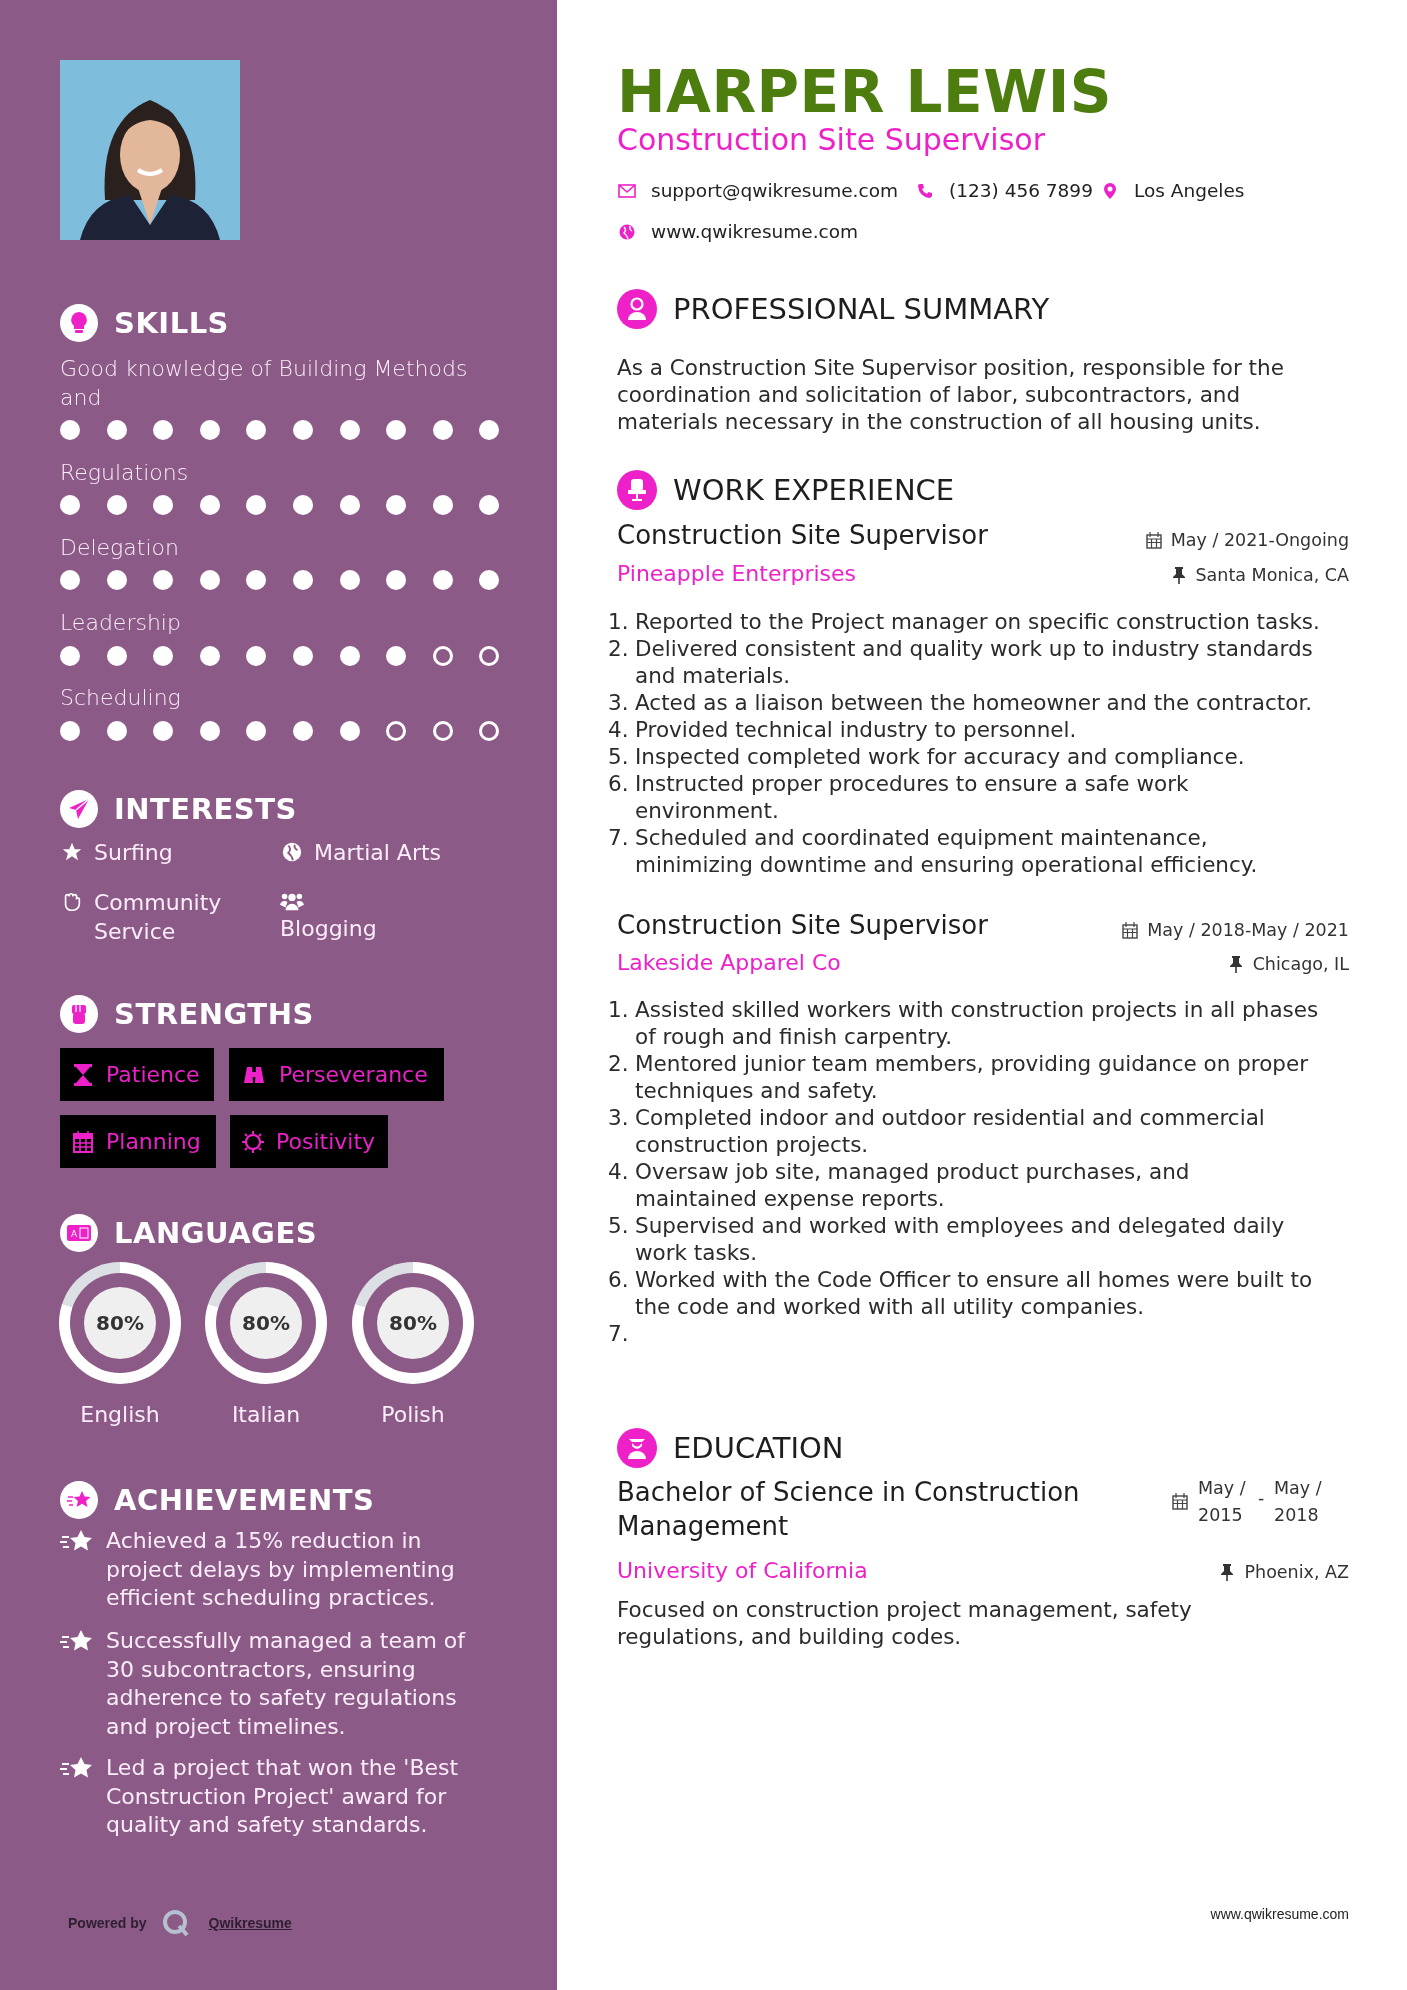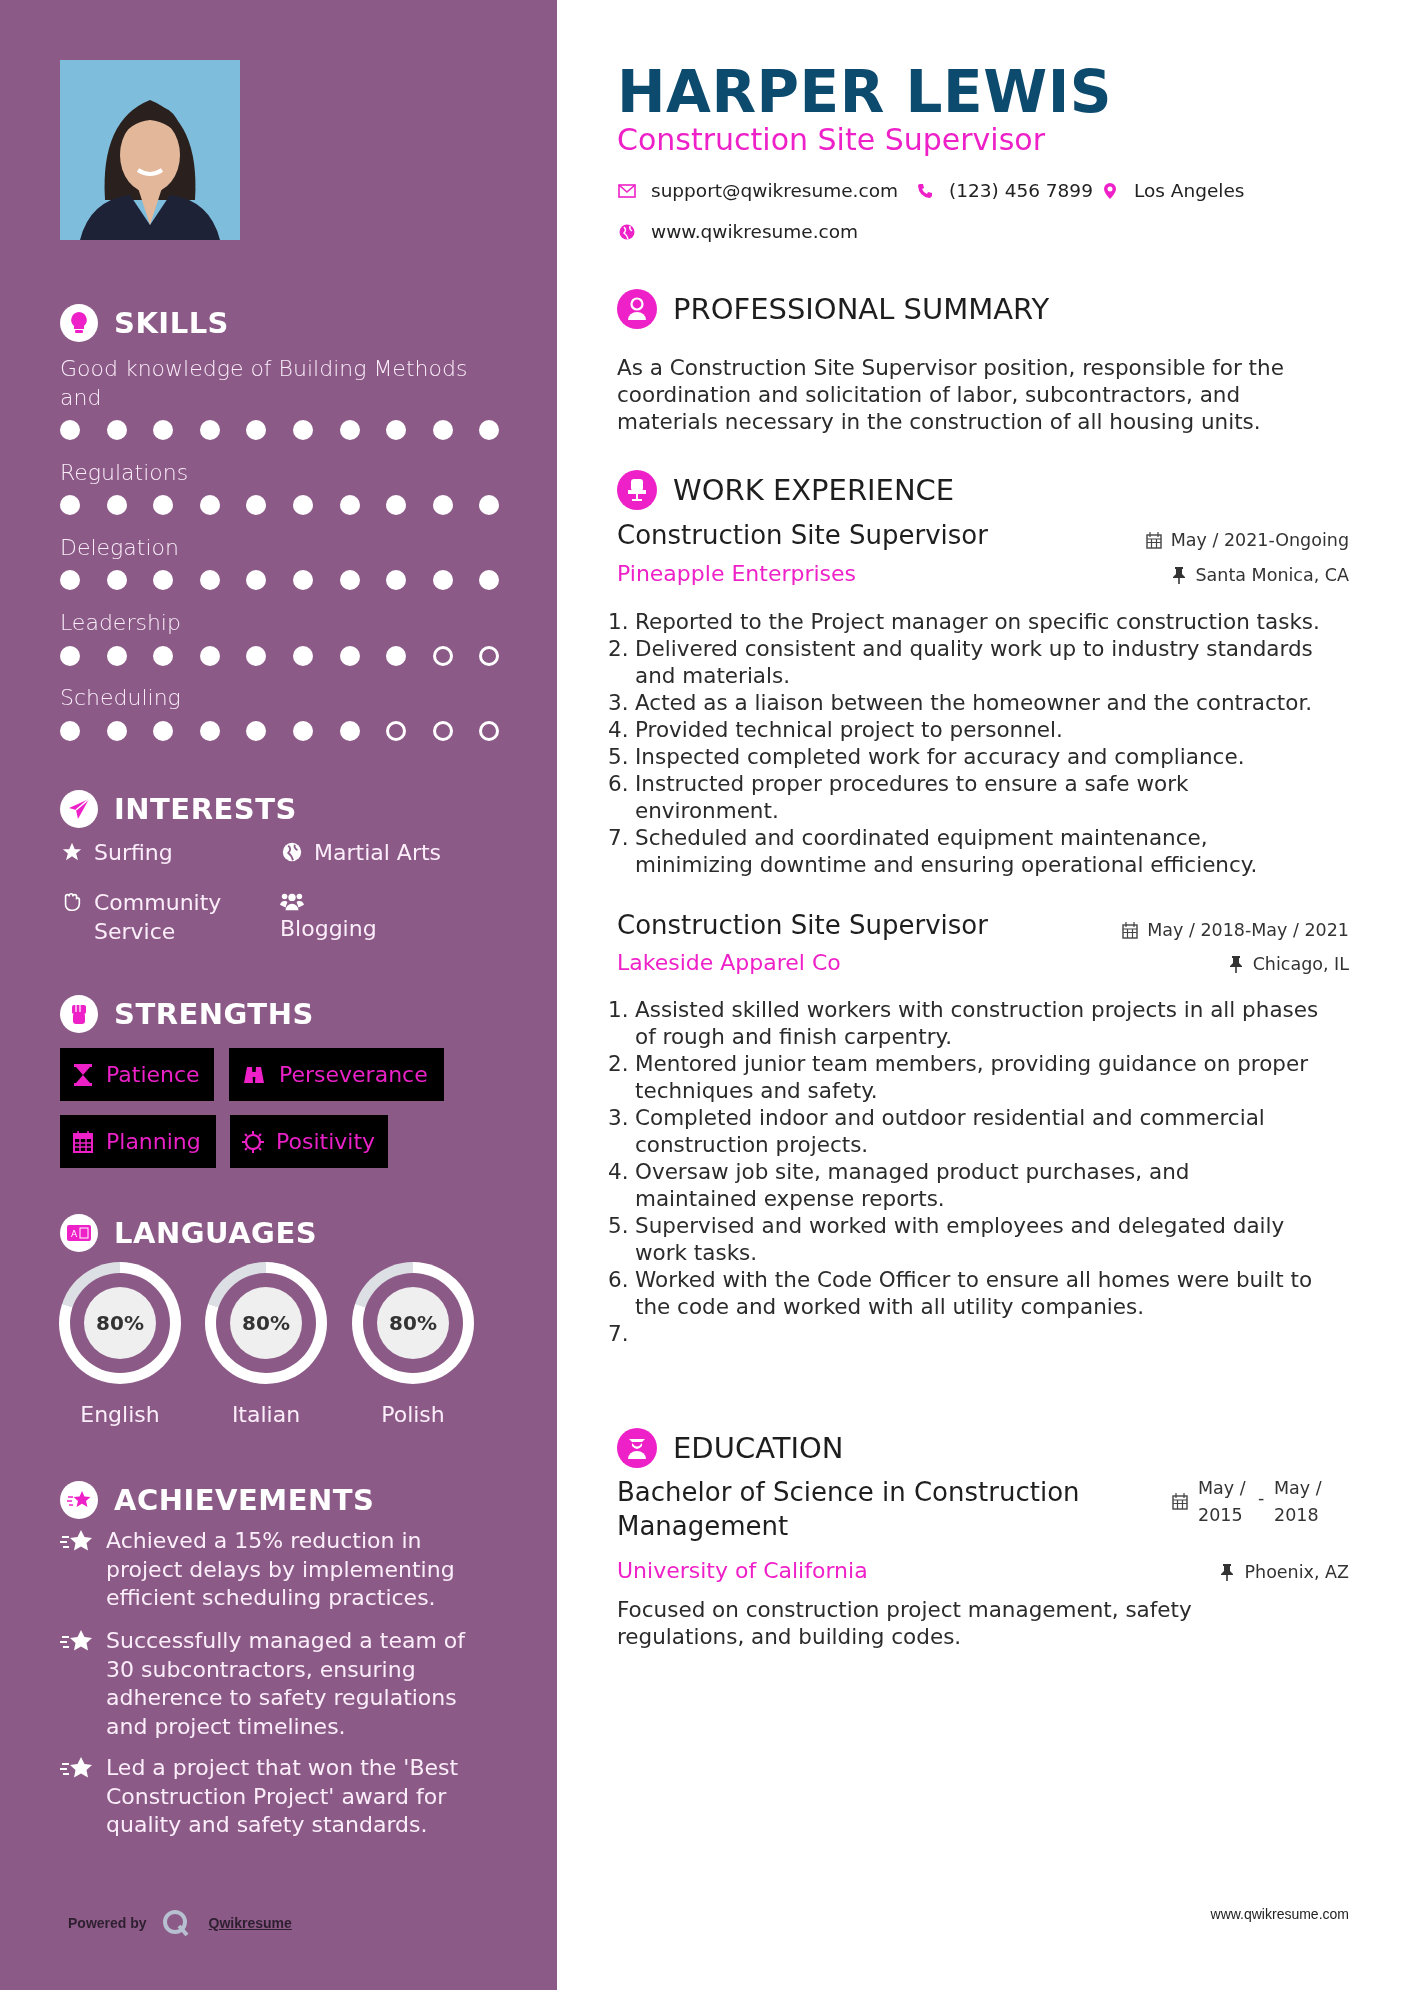--- a/index.html
+++ b/index.html
@@ -37,21 +37,21 @@
 
   .ach { position: absolute; left: 60px; width: 440px; display: flex; }
   .ach .aic { width: 34px; height: 30px; margin-right: 12px; flex: none; }
   .ach .atext { color: #fbeefa; font-size: 22px; line-height: 28.5px; font-family: "DejaVu Sans", sans-serif; }
 
   .powered { position: absolute; left: 68px; top: 1908px; display: flex; align-items: center; font-size: 14px; color: #2e1f30; font-family: "Liberation Sans", sans-serif; font-weight: bold; }
   .powered .qlogo { width: 30px; height: 30px; margin: 0 18px 0 14px; }
   .powered .brand { text-decoration: underline; color: #2e1f30; }
 
   
-  .name { position: absolute; left: 617px; top: 58px; font-size: 58px; font-weight: bold; color: #0c4a6e; letter-spacing: 0.5px; font-family: "DejaVu Sans", sans-serif; }
+  .name { position: absolute; left: 617px; top: 58px; font-size: 58px; font-weight: bold; color: #4d7c0f; letter-spacing: 0.5px; font-family: "DejaVu Sans", sans-serif; }
   .job-title { position: absolute; left: 617px; top: 122px; font-size: 30px; color: #ee21c8; font-family: "DejaVu Sans", sans-serif; }
   .contact { position: absolute; display: flex; align-items: center; font-size: 18.5px; color: #222; font-family: "DejaVu Sans", sans-serif; }
   .contact .cic { width: 20px; height: 20px; margin-right: 14px; display: flex; align-items: center; justify-content: center; }
 
   .m-head { position: absolute; left: 617px; display: flex; align-items: center; height: 42px; }
   .m-head .ic { width: 40px; height: 40px; border-radius: 50%; background: #ee21c8; display: flex; align-items: center; justify-content: center; margin-right: 16px; }
   .m-head .title { font-size: 29px; color: #1e1e1e; font-family: "DejaVu Sans", sans-serif; font-weight: 500; }
 
   .para { position: absolute; left: 617px; width: 740px; font-size: 21.5px; line-height: 27px; color: #2b2b2b; font-family: "DejaVu Sans", sans-serif; }
   .role { position: absolute; left: 617px; font-size: 26px; color: #1e1e1e; font-family: "DejaVu Sans", sans-serif; }
@@ -457,21 +457,21 @@
     </li>
     <li>
       <span class="num">3.</span>
       <span>
         <div>Acted as a liaison between the homeowner and the contractor.</div>
       </span>
     </li>
     <li>
       <span class="num">4.</span>
       <span>
-        <div>Provided technical project to personnel.</div>
+        <div>Provided technical industry to personnel.</div>
       </span>
     </li>
     <li>
       <span class="num">5.</span>
       <span>
         <div>Inspected completed work for accuracy and compliance.</div>
       </span>
     </li>
     <li>
       <span class="num">6.</span>

